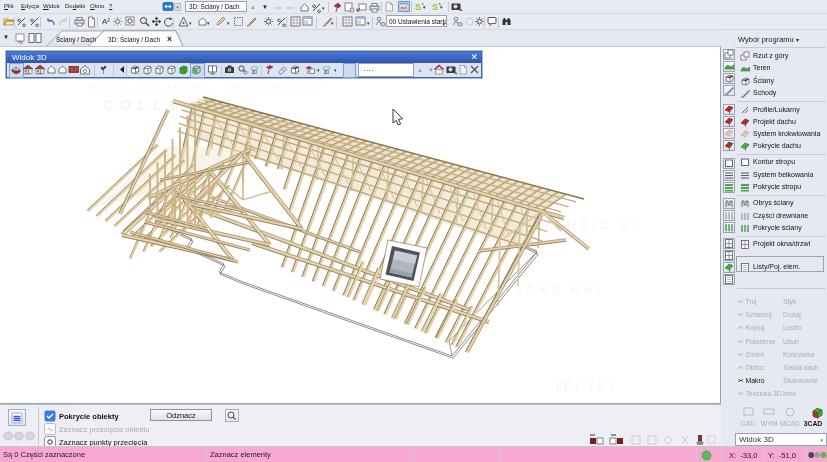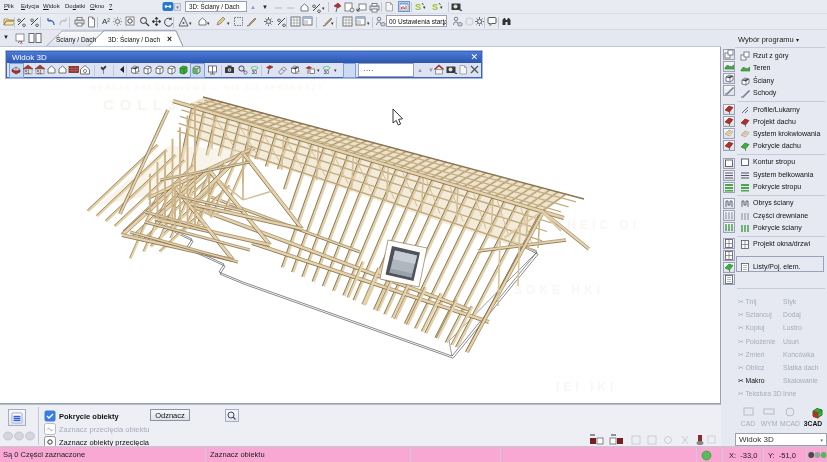--- a/index.html
+++ b/index.html
@@ -964,22 +964,22 @@
     <div class="abs" style="left:59px;top:7px;font-size:7.5px;font-weight:bold;color:#111">Pokrycie obiekty</div>
     <svg class="abs" style="left:44px;top:18px" width="12" height="12" viewBox="0 0 12 12">
       <rect x="0.5" y="0.5" width="11" height="11" rx="2" fill="#fff" stroke="#aab" stroke-width="0.8"></rect>
       <path d="M3 6.5c1-1.5 2-1.5 3 0s2 1.5 3 0" stroke="#99a" stroke-width="1" fill="none"></path>
     </svg>
     <div class="abs" style="left:59px;top:20px;font-size:7.5px;color:#a7acb8">Zaznacz przecięcia obiektu</div>
     <svg class="abs" style="left:44px;top:31px" width="12" height="12" viewBox="0 0 12 12">
       <rect x="0.5" y="0.5" width="11" height="11" rx="2" fill="#fff" stroke="#778" stroke-width="0.8"></rect>
       <circle cx="6" cy="6" r="2.2" fill="none" stroke="#333" stroke-width="1"></circle>
     </svg>
-    <div class="abs" style="left:59px;top:33px;font-size:7.5px;color:#111">Zaznacz obiekty przecięcia</div>
-    <div class="abs" style="left:150px;top:4px;width:40px;height:12px;background:linear-gradient(#f6f7fa,#dfe2ea);border:1px solid #8a92a4;font-size:7.5px;text-align:center;line-height:11px;color:#111">Odznacz</div>
+    <div class="abs" style="left:59px;top:33px;font-size:7.5px;color:#111">Zaznacz punkty przecięcia</div>
+    <div class="abs" style="left:150px;top:4px;width:62px;height:12px;background:linear-gradient(#f6f7fa,#dfe2ea);border:1px solid #8a92a4;font-size:7.5px;text-align:center;line-height:11px;color:#111">Odznacz</div>
     <div class="abs" style="left:225px;top:4px;width:14px;height:13px;background:linear-gradient(#f6f7fa,#e4e7ef);border:1px solid #a8aec0"></div>
     <svg class="abs" style="left:226px;top:5px" width="12" height="12" viewBox="0 0 12 12">
       <circle cx="5" cy="5" r="3" fill="none" stroke="#445" stroke-width="1"></circle>
       <path d="M7.2 7.2l2.3 2.3" stroke="#445" stroke-width="1.1"></path>
     </svg>
     <svg class="abs" style="left:588px;top:28px" width="130" height="13" viewBox="0 0 130 13">
       <g>
         <rect x="2" y="5" width="6" height="6" fill="#7a1f1f"></rect>
         <rect x="9" y="5" width="6" height="6" fill="#fff" stroke="#555" stroke-width="0.7"></rect>
         <path d="M2 2h5" stroke="#333" stroke-width="1"></path>
@@ -998,21 +998,21 @@
           <rect x="120" y="3" width="7" height="7"></rect>
           <circle cx="135" cy="7" r="3"></circle>
         </g>
       </g>
     </svg>
     <svg class="abs" style="left:588px;top:28px" width="0" height="0"></svg>
   </div>
 <div id="sbar">
     <div class="abs" style="left:3px;top:3px;font-size:7.5px;color:#222">Są 0 Części zaznaczone</div>
     <div class="abs" style="left:205px;top:1px;width:1px;height:14px;background:#c9cdd8"></div>
-    <div class="abs" style="left:210px;top:3px;font-size:7.5px;color:#222">Zaznacz obiektu</div>
+    <div class="abs" style="left:210px;top:3px;font-size:7.5px;color:#222">Zaznacz elementy</div>
     <div class="abs" style="left:410px;top:1px;width:1px;height:14px;background:#c9cdd8"></div>
     <div class="abs" style="left:500px;top:1px;width:1px;height:14px;background:#c9cdd8"></div>
     <div class="abs" style="left:696px;top:1px;width:1px;height:14px;background:#c9cdd8"></div>
     <svg class="abs" style="left:701px;top:3px" width="12" height="11" viewBox="0 0 12 11">
       <circle cx="5.5" cy="5.5" r="4.5" fill="#5cb85c" stroke="#3c9a3c" stroke-width="0.7"></circle>
     </svg>
     <div class="abs" style="left:722px;top:1px;width:1px;height:14px;background:#c9cdd8"></div>
     <div class="abs" style="left:729px;top:4px;font-size:7.5px;color:#222">X:&nbsp;&nbsp;-33,0</div>
     <div class="abs" style="left:763px;top:1px;width:1px;height:14px;background:#c9cdd8"></div>
     <div class="abs" style="left:768px;top:4px;font-size:7.5px;color:#222">Y:&nbsp;&nbsp;-51,0</div>

